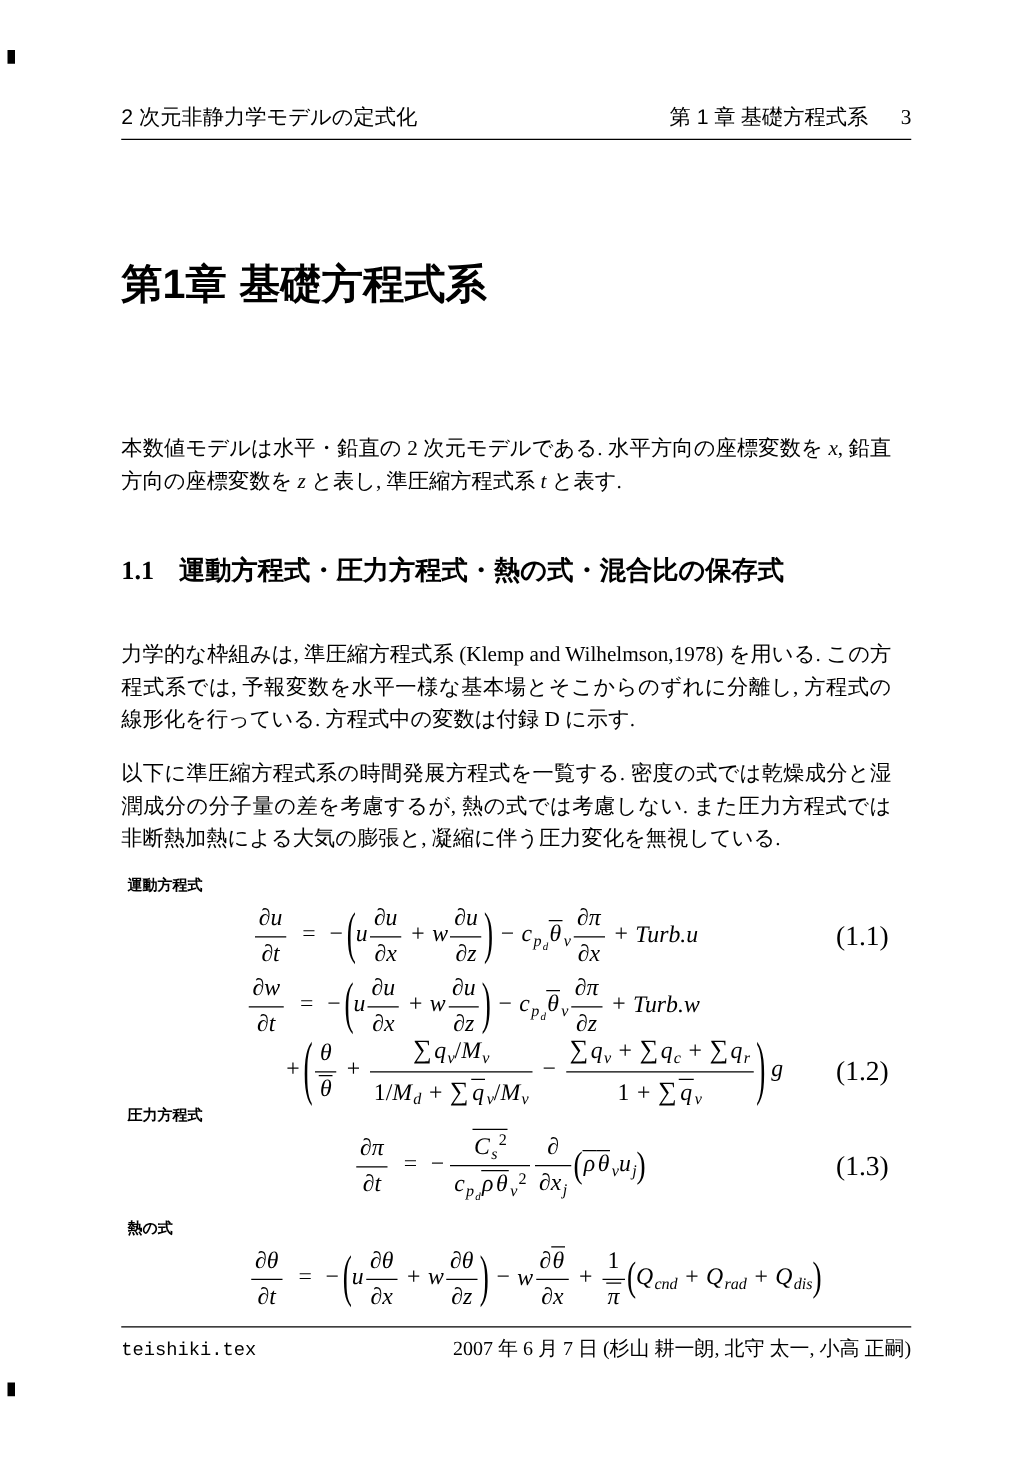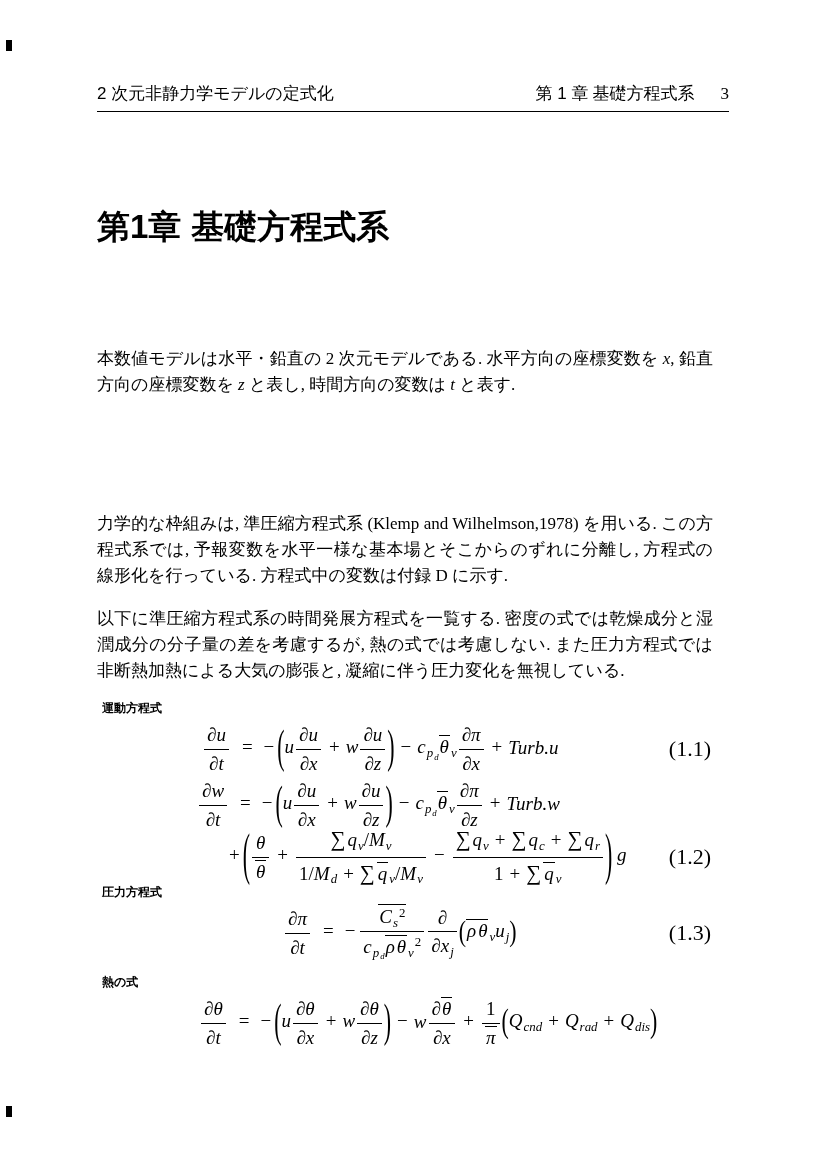--- a/index.html
+++ b/index.html
@@ -92,22 +92,26 @@
       <span class="gothic">基礎方程式系</span>
       <span class="hdr-page">3</span>
     </span>
   </div>
 
   <h1 class="chapter">
     <span>第1章</span>
     <span>基礎方程式系</span>
   </h1>
 
-  <p class="para" id="para1"><span class="jt">本数値モデルは水平・鉛直の 2 次元モデルである. 水平方向の座標変数を </span><span class="mi">x</span><span class="jt">, 鉛直方向の座標変数を </span><span class="mi">z</span><span class="jt"> と表し, 時間方向の変数は </span><span class="mi">t</span><span class="jt"> と表す.</span></p>
+  <p class="para" id="para1"><span class="jt">本数値モデルは水平・鉛直の 2 次元モデルである. 水平方向の座標変数を </span><span class="mi">x</span><span class="jt">, 鉛直方向の座標変数を </span><span class="mi">z</span><span class="jt"> と表し, 準圧縮方程式系 </span><span class="mi">t</span><span class="jt"> と表す.</span></p>
 
+  <h2 class="section">
+    <span class="secnum">1.1</span>
+    <span class="sectitle">運動方程式・圧力方程式・熱の式・混合比の保存式</span>
+  </h2>
 
   <p class="para" id="para2"><span class="jt">力学的な枠組みは, 準圧縮方程式系 (Klemp and Wilhelmson,1978) を用いる. この方程式系では, 予報変数を水平一様な基本場とそこからのずれに分離し, 方程式の線形化を行っている. 方程式中の変数は付録 D に示す.</span></p>
   <p class="para" id="para3"><span class="jt">以下に準圧縮方程式系の時間発展方程式を一覧する. 密度の式では乾燥成分と湿潤成分の分子量の差を考慮するが, 熱の式では考慮しない. また圧力方程式では非断熱加熱による大気の膨張と, 凝縮に伴う圧力変化を無視している.</span></p>
 
   <div class="eqlabel" id="label-motion">運動方程式</div>
 
   <div class="eqline" id="eq11">
     <span class="math"><span class="mf"><span class="num"><span class="mi">∂u</span></span><span class="den"><span class="mi">∂t</span></span></span><span class="mo rel">=</span><span class="mo neg">−</span><span class="mpar" style="transform: scaleY(2.1);">(</span><span class="mpc"><span class="mi">u</span><span class="mf"><span class="num"><span class="mi">∂u</span></span><span class="den"><span class="mi">∂x</span></span></span><span class="mo">+</span><span class="mi">w</span><span class="mf"><span class="num"><span class="mi">∂u</span></span><span class="den"><span class="mi">∂z</span></span></span></span><span class="mpar" style="transform: scaleY(2.1);">)</span><span class="mo">−</span><span class="msc"><span class="mi">c</span><span class="msub"><span class="msc"><span class="mi">p</span><span class="msub"><span class="mi">d</span></span></span></span></span><span class="msc"><span class="mbar"><span class="mi">θ</span></span><span class="msub"><span class="mi">v</span></span></span><span class="mf"><span class="num"><span class="mi">∂π</span></span><span class="den"><span class="mi">∂x</span></span></span><span class="mo">+</span><span class="mi">Turb.u</span></span>
     <span class="eqtag">(1.1)</span>
   </div>
@@ -126,14 +130,18 @@
     <span class="math"><span class="mf"><span class="num"><span class="mi">∂π</span></span><span class="den"><span class="mi">∂t</span></span></span><span class="mo rel">=</span><span class="mo neg">−</span><span class="mf"><span class="num"><span class="mbar"><span class="msc"><span class="mi">C</span><span class="msub"><span class="mi">s</span></span><span class="msup"><span class="mr">2</span></span></span></span></span><span class="den"><span class="msc"><span class="mi">c</span><span class="msub"><span class="msc"><span class="mi">p</span><span class="msub"><span class="mi">d</span></span></span></span></span><span class="mbar"><span class="mi">ρ</span></span><span class="msc"><span class="mbar"><span class="mi">θ</span></span><span class="msub"><span class="mi">v</span></span><span class="msup"><span class="mr">2</span></span></span></span></span><span class="mf"><span class="num"><span class="mi">∂</span></span><span class="den"><span class="msc"><span class="mi">∂x</span><span class="msub"><span class="mi">j</span></span></span></span></span><span class="mpar" style="transform: scaleY(1.35);">(</span><span class="mpc"><span class="mbar"><span class="mi">ρ</span></span><span class="msc"><span class="mbar"><span class="mi">θ</span></span><span class="msub"><span class="mi">v</span></span></span><span class="msc"><span class="mi">u</span><span class="msub"><span class="mi">j</span></span></span></span><span class="mpar" style="transform: scaleY(1.35);">)</span></span>
     <span class="eqtag">(1.3)</span>
   </div>
 
   <div class="eqlabel" id="label-heat">熱の式</div>
 
   <div class="eqline" id="eqheat">
     <span class="math"><span class="mf"><span class="num"><span class="mi">∂θ</span></span><span class="den"><span class="mi">∂t</span></span></span><span class="mo rel">=</span><span class="mo neg">−</span><span class="mpar" style="transform: scaleY(2.1);">(</span><span class="mpc"><span class="mi">u</span><span class="mf"><span class="num"><span class="mi">∂θ</span></span><span class="den"><span class="mi">∂x</span></span></span><span class="mo">+</span><span class="mi">w</span><span class="mf"><span class="num"><span class="mi">∂θ</span></span><span class="den"><span class="mi">∂z</span></span></span></span><span class="mpar" style="transform: scaleY(2.1);">)</span><span class="mo">−</span><span class="mi">w</span><span class="mf"><span class="num"><span class="mi">∂</span><span class="mbar"><span class="mi">θ</span></span></span><span class="den"><span class="mi">∂x</span></span></span><span class="mo">+</span><span class="mf"><span class="num"><span class="mr">1</span></span><span class="den"><span class="mbar"><span class="mi">π</span></span></span></span><span class="mpar" style="transform: scaleY(1.5);">(</span><span class="mpc"><span class="msc"><span class="mi">Q</span><span class="msub"><span class="mi">cnd</span></span></span><span class="mo">+</span><span class="msc"><span class="mi">Q</span><span class="msub"><span class="mi">rad</span></span></span><span class="mo">+</span><span class="msc"><span class="mi">Q</span><span class="msub"><span class="mi">dis</span></span></span></span><span class="mpar" style="transform: scaleY(1.5);">)</span></span>
   </div>
 
+  <div class="footer">
+    <span class="f-left">teishiki.tex</span>
+    <span class="f-right">2007 年 6 月 7 日 (杉山 耕一朗, 北守 太一, 小高 正嗣)</span>
+  </div>
 
 </div>
 
 </body></html>

